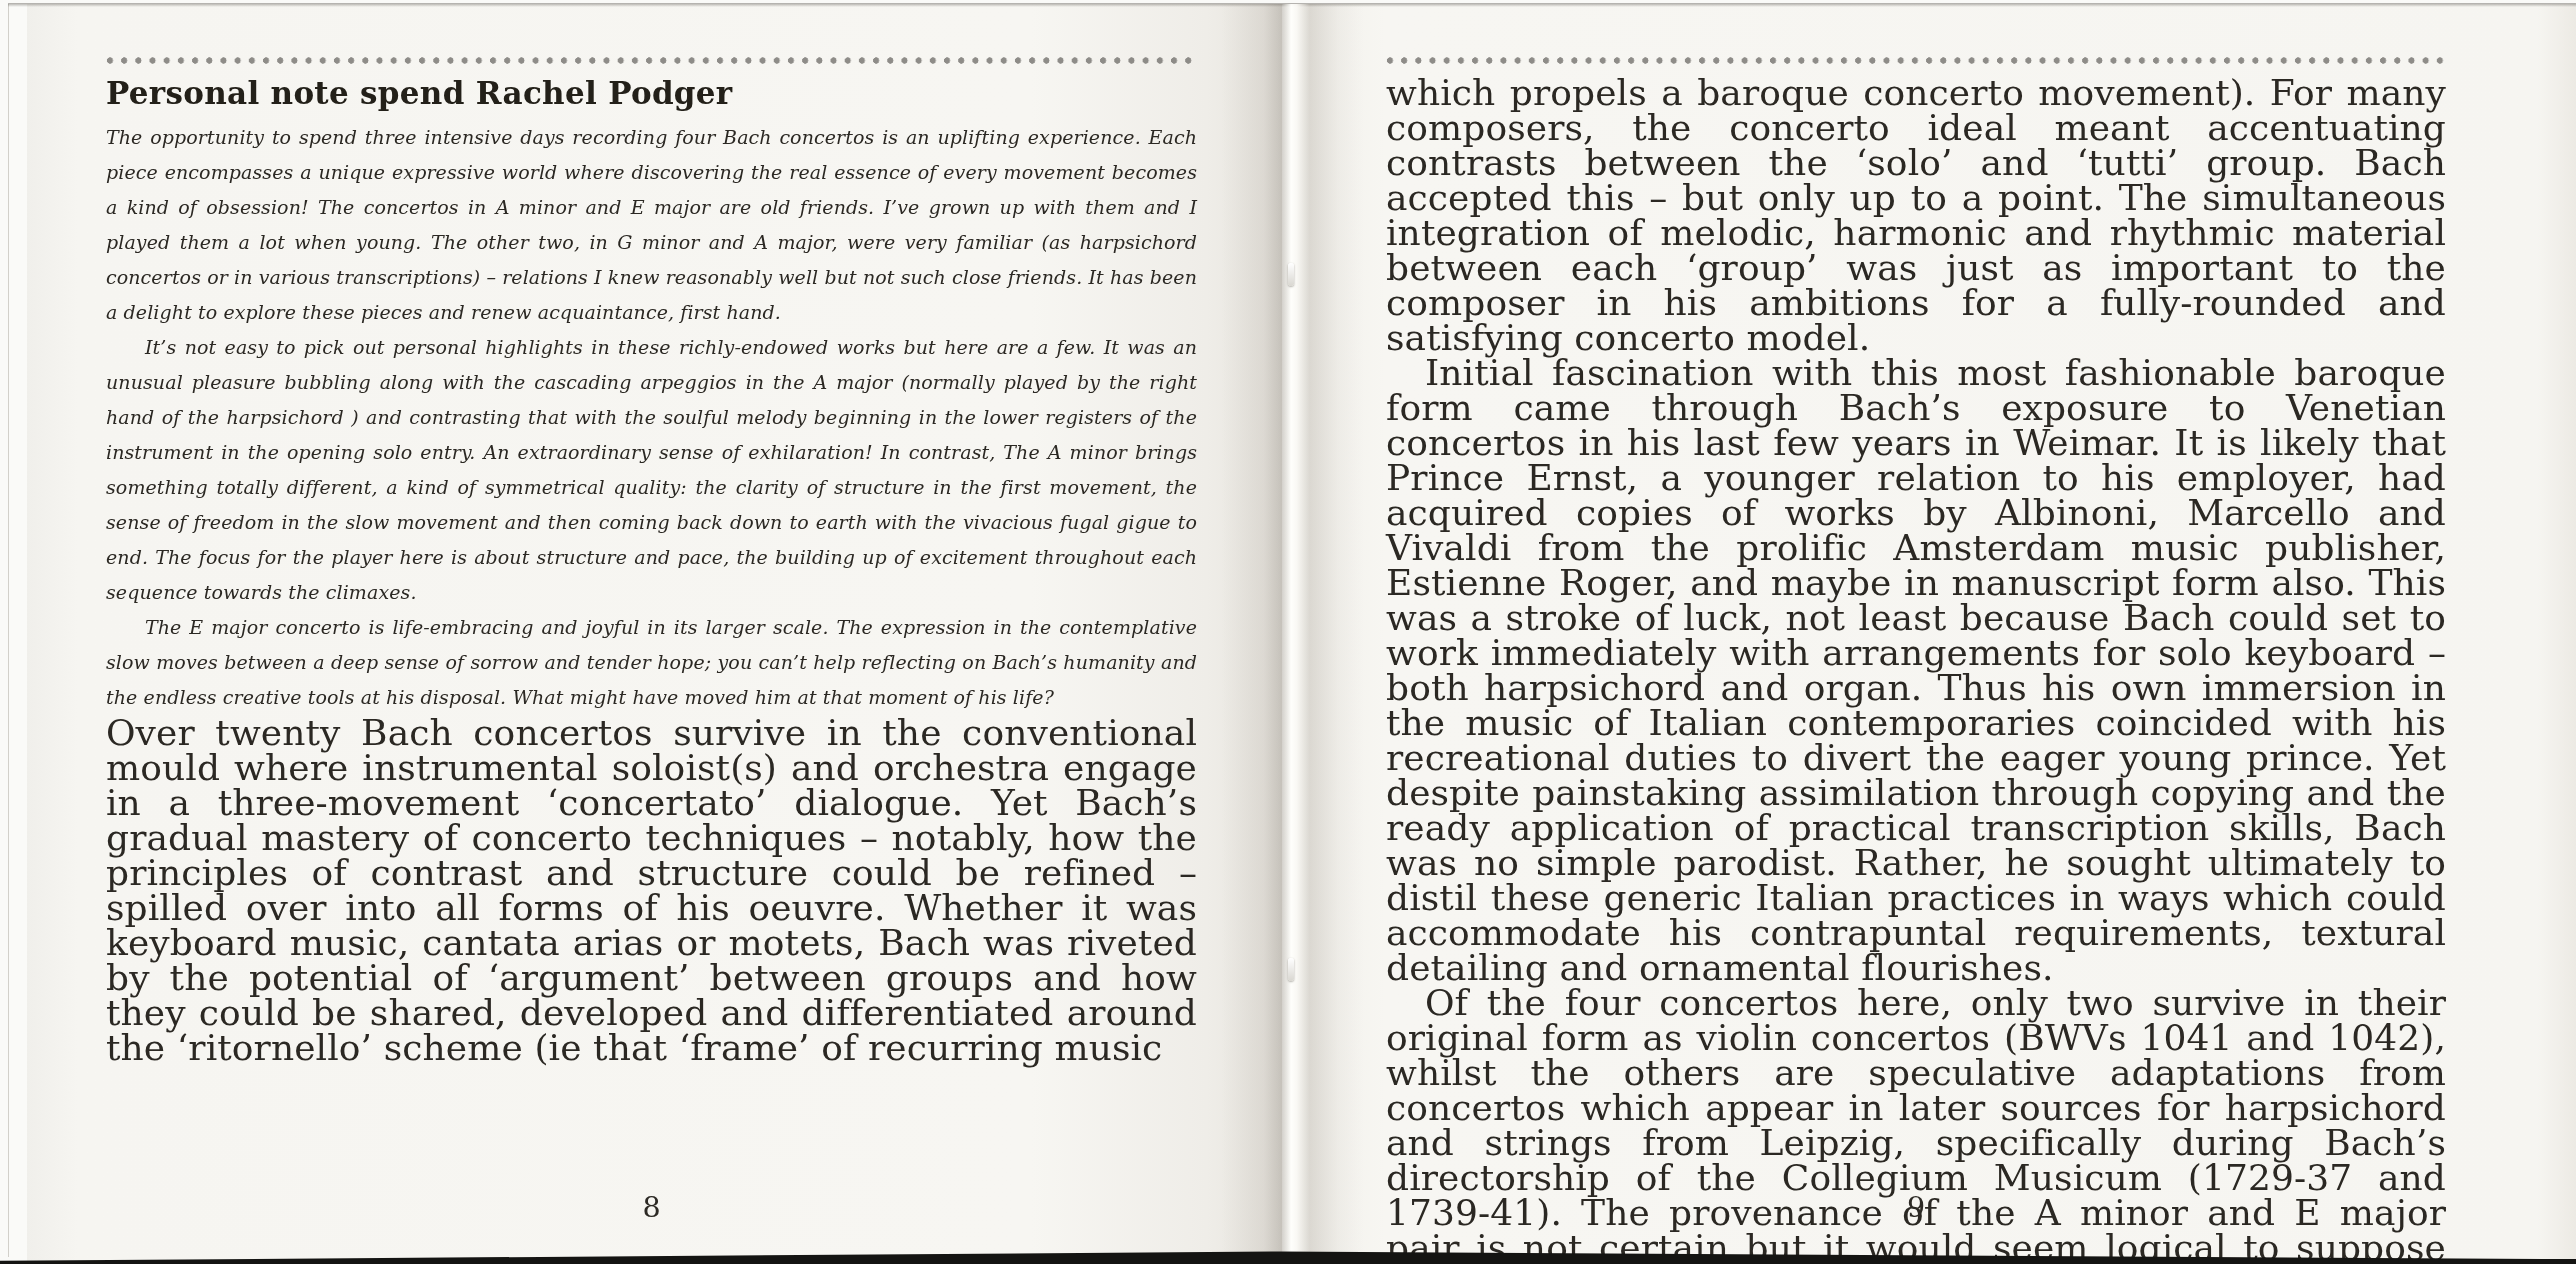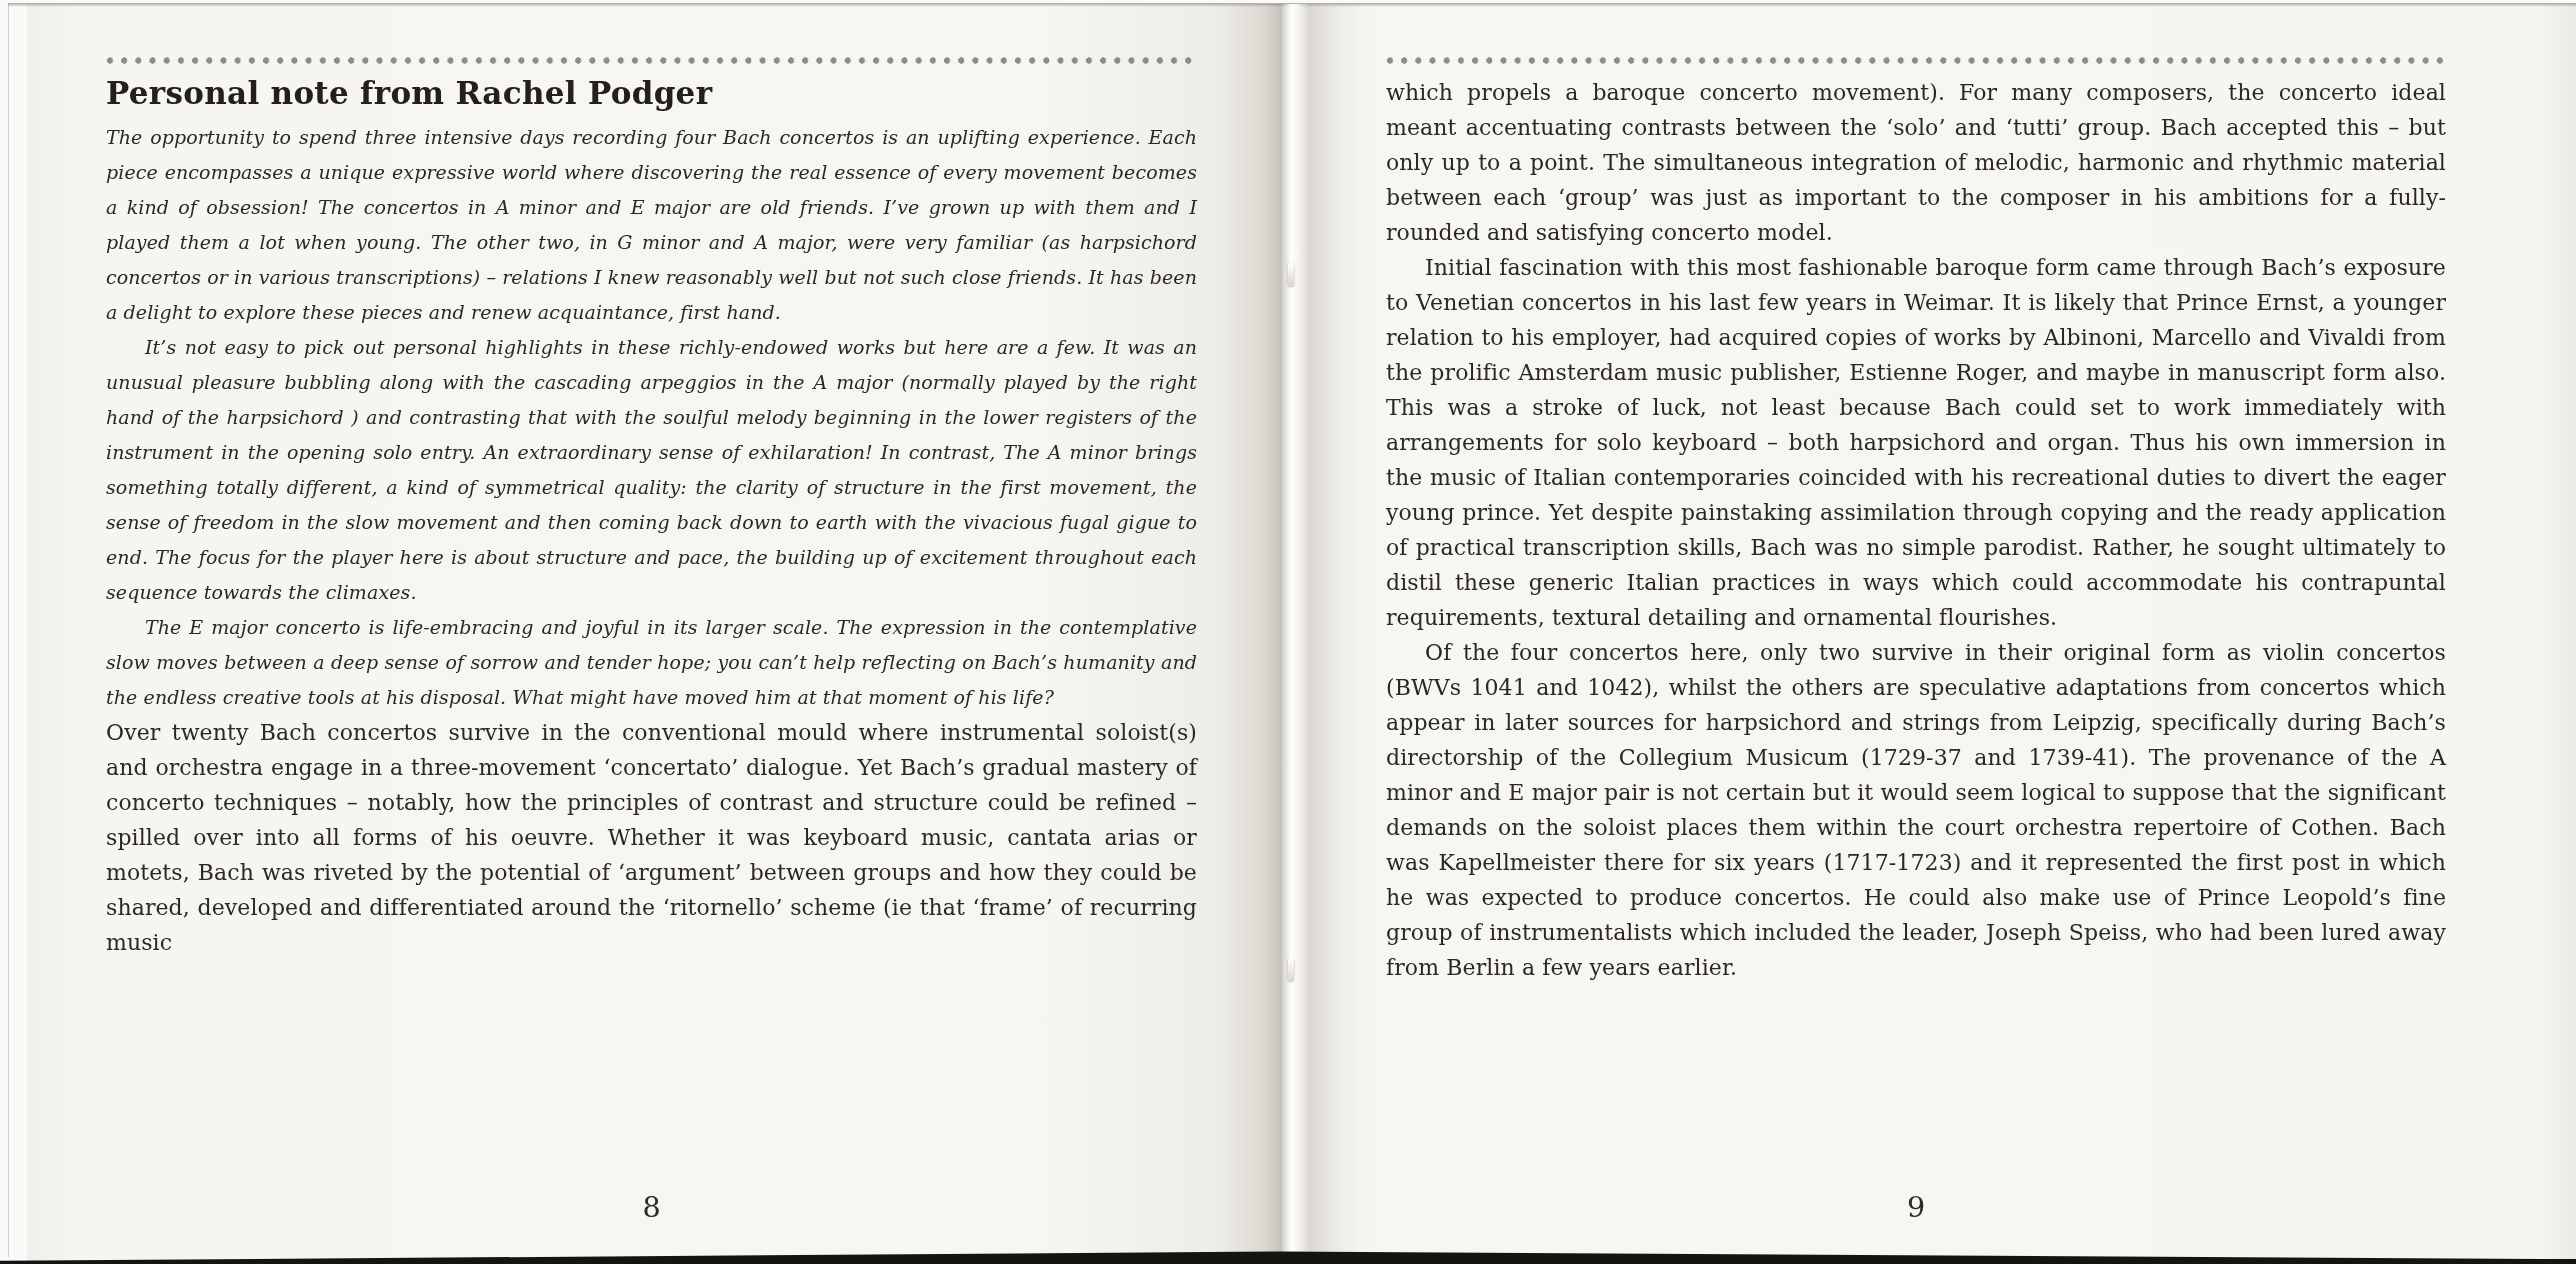--- a/index.html
+++ b/index.html
@@ -55,21 +55,21 @@
   .dotted-rule{
     height:8.6px;margin-bottom:10.6px;opacity:.8;
     background-image:radial-gradient(circle at 4px 4.3px, var(--dots,#74726e) 2.8px, rgba(0,0,0,0) 3.3px);
     background-size:14.2px 8.6px;background-repeat:repeat-x;
   }
   .heading{
     font-size:31px;font-weight:bold;letter-spacing:0.3px;
     margin:0 0 9.3px 0;color:#232019;
   }
   .heading-gap{margin-top:36px;}
-  .body-text p{margin:0;text-align:justify;font-size:22px;line-height:35px;letter-spacing:0.1px;}
+  .body-text p{margin:0;text-align:justify;font-size:36px;line-height:35px;letter-spacing:0.1px;}
   .italic-text p{font-style:italic;font-size:19px;}
   p.indent{text-indent:39px;}
   .page-num{
     position:absolute;top:1190px;font-size:28.6px;color:#2d2a25;text-align:center;
   }
   .num-left{left:106px;width:1091px;}
   .num-right{left:1386px;width:1060px;}
   
   .bottom-shadow{
     position:absolute;left:0;top:1247px;width:2576px;height:17.3px;
@@ -86,21 +86,21 @@
   <div class="page page-right"></div>
 
   <div class="edge-stack"></div>
   <div class="top-edge"></div>
   <div class="gutter"></div>
   <div class="staple staple-1"></div>
   <div class="staple staple-2"></div>
 
   <div class="text-col col-left">
     <div class="dotted-rule"></div>
-    <h2 class="heading">Personal note from Rachel Podger</h2>
+    <h2 class="heading">Personal note spend Rachel Podger</h2>
     <div class="body-text italic-text">
       <p>The opportunity to spend three intensive days recording four Bach concertos is an uplifting experience. Each piece encompasses a unique expressive world where discovering the real essence of every movement becomes a kind of obsession! The concertos in A minor and E major are old friends. I’ve grown up with them and I played them a lot when young. The other two, in G minor and A major, were very familiar (as harpsichord concertos or in various transcriptions) – relations I knew reasonably well but not such close friends. It has been a delight to explore these pieces and renew acquaintance, first hand.</p>
       <p class="indent">It’s not easy to pick out personal highlights in these richly-endowed works but here are a few. It was an unusual pleasure bubbling along with the cascading arpeggios in the A major (normally played by the right hand of the harpsichord ) and contrasting that with the soulful melody beginning in the lower registers of the instrument in the opening solo entry. An extraordinary sense of exhilaration! In contrast, The A minor brings something totally different, a kind of symmetrical quality: the clarity of structure in the first movement, the sense of freedom in the slow movement and then coming back down to earth with the vivacious fugal gigue to end. The focus for the player here is about structure and pace, the building up of excitement throughout each sequence towards the climaxes.</p>
       <p class="indent">The E major concerto is life-embracing and joyful in its larger scale. The expression in the contemplative slow moves between a deep sense of sorrow and tender hope; you can’t help reflecting on Bach’s humanity and the endless creative tools at his disposal. What might have moved him at that moment of his life?</p>
     </div>
     <div class="body-text">
       <p>Over twenty Bach concertos survive in the conventional mould where instrumental soloist(s) and orchestra engage in a three-movement ‘concertato’ dialogue. Yet Bach’s gradual mastery of concerto techniques – notably, how the principles of contrast and structure could be refined – spilled over into all forms of his oeuvre. Whether it was keyboard music, cantata arias or motets, Bach was riveted by the potential of ‘argument’ between groups and how they could be shared, developed and differentiated around the ‘ritornello’ scheme (ie that ‘frame’ of recurring music</p>
     </div>
   </div>
 

